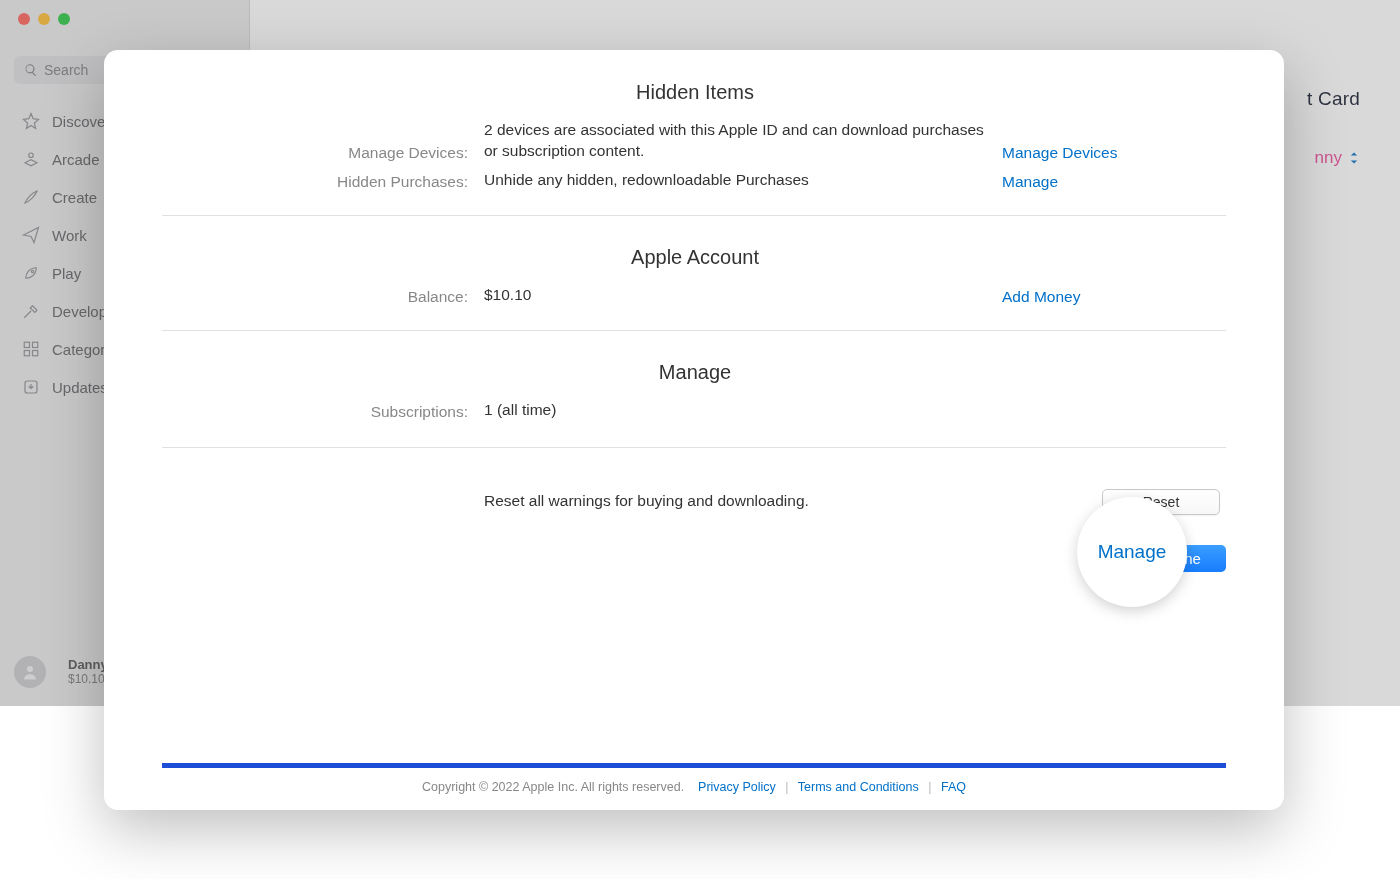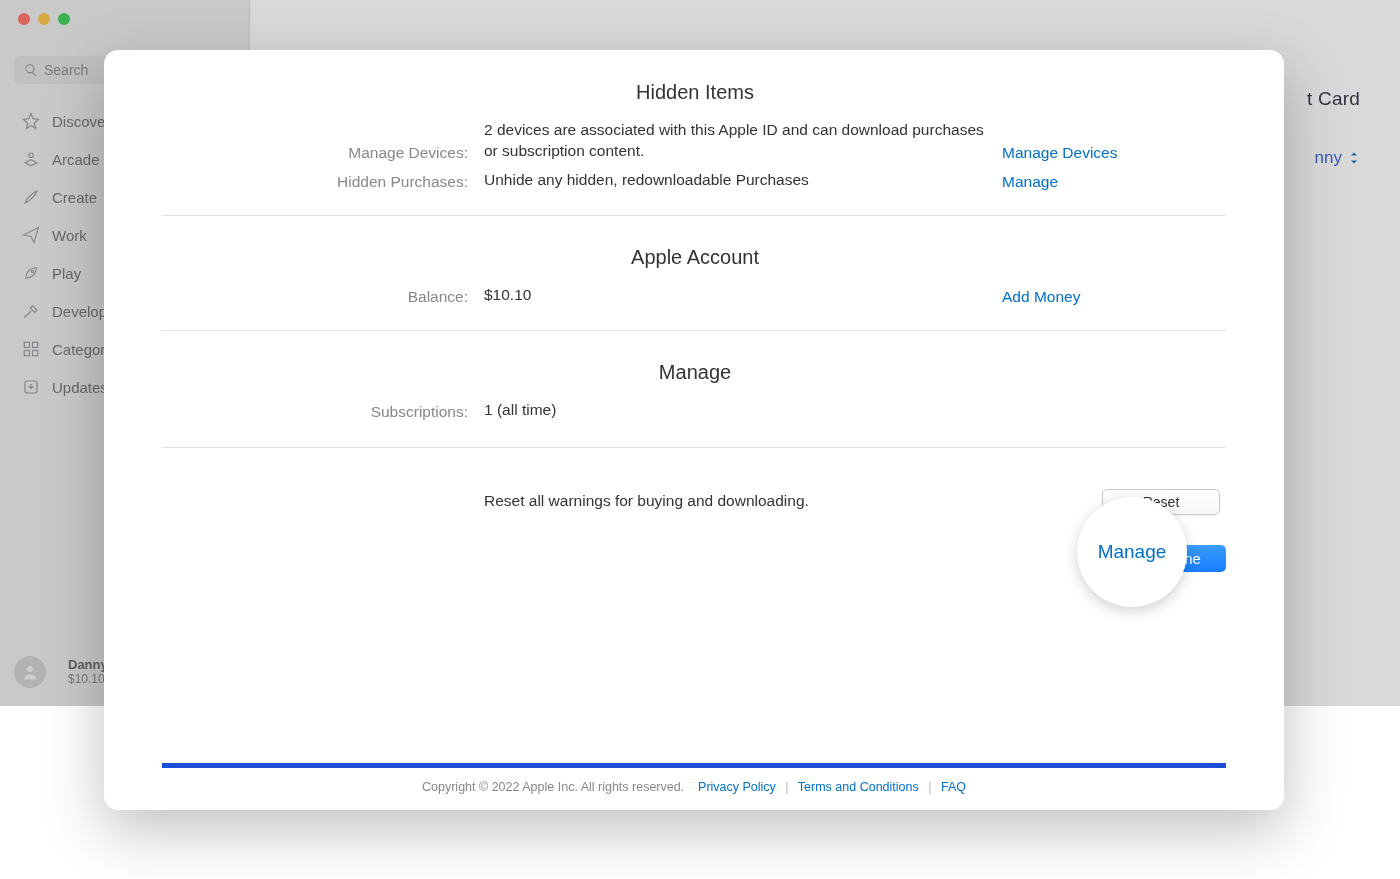--- a/index.html
+++ b/index.html
@@ -16,21 +16,21 @@
   .nav li{display:flex;align-items:center;gap:12px;padding:10px 22px;font-size:15px;color:#636366;}
   .nav svg{width:18px;height:18px;fill:none;stroke:#8e8e93;stroke-width:1.6;}
   .user{position:absolute;bottom:18px;left:14px;display:flex;align-items:center;gap:22px;}
   .avatar{width:32px;height:32px;border-radius:50%;background:#c9c9cc;display:flex;align-items:center;justify-content:center;}
   .avatar svg{width:18px;height:18px;fill:#f0f0f2;}
   .user-meta{display:flex;flex-direction:column;line-height:1.15;}
   .user-name{font-size:13px;font-weight:600;color:#555;}
   .user-bal{font-size:12px;color:#7a7a7d;}
   .content{position:absolute;left:250px;top:0;right:0;height:100%;background:#fff;}
   .topright{position:absolute;top:88px;right:40px;color:#0f172a;font-size:19px;font-weight:500;letter-spacing:.2px;}
-  .sortby{position:absolute;top:148px;right:40px;color:#1d4ed8;font-size:17px;display:flex;align-items:center;gap:6px;}
+  .sortby{position:absolute;top:148px;right:40px;color:#ec4899;font-size:17px;display:flex;align-items:center;gap:6px;}
   .sortby svg{width:12px;height:16px;fill:#0070c9;}
   .scrim{position:absolute;inset:0;background:rgba(120,120,120,0.28);}
   .modal{position:absolute;left:104px;top:50px;width:1180px;height:760px;background:#fff;border-radius:14px;box-shadow:0 20px 60px rgba(0,0,0,0.25);padding:16px 58px 30px;box-sizing:border-box;}
   .section-title{font-size:20px;color:#333;margin:15px 0 16px 2px;font-weight:500;text-align:center;}
   .row{display:flex;align-items:flex-end;margin-bottom:8px;}
   .row .label{width:306px;text-align:right;color:#888;font-size:15.5px;padding-right:16px;padding-top:1px;}
   .row .value{flex:1;color:#333;font-size:15.5px;line-height:1.35;max-width:510px;}
   .row .action{width:220px;text-align:left;padding-left:8px;}
   .link{color:#0070c9;font-size:15.5px;cursor:pointer;}
   hr.section-sep{border:none;border-top:1px solid #e1e1e3;margin:24px 0 30px;}

